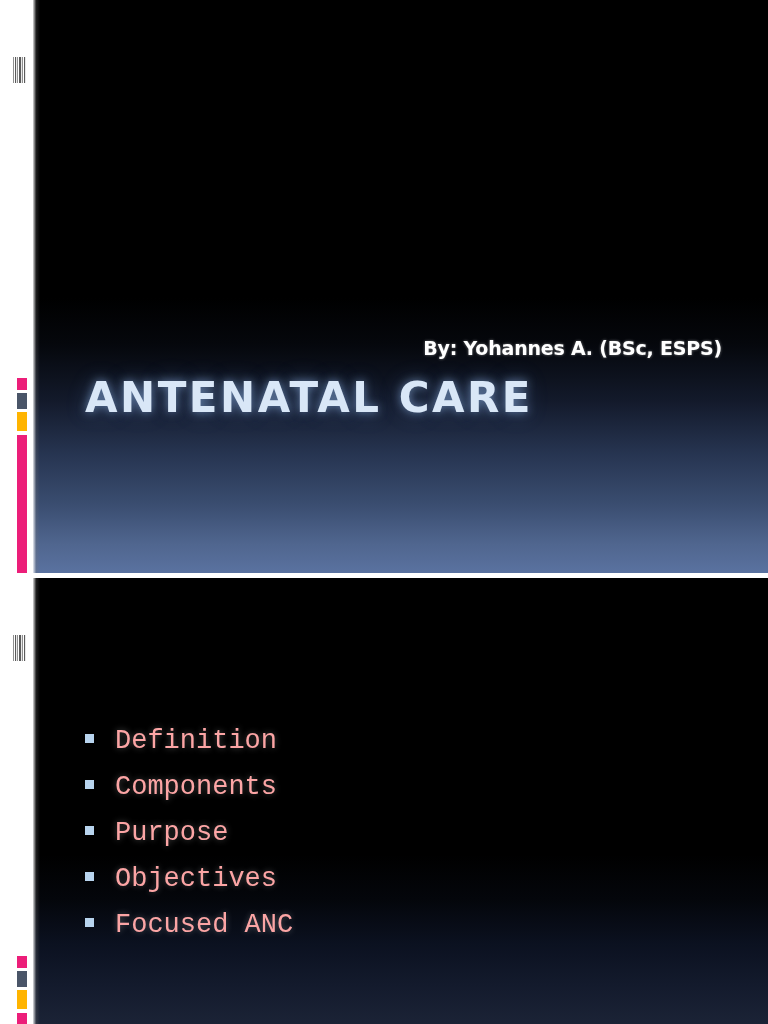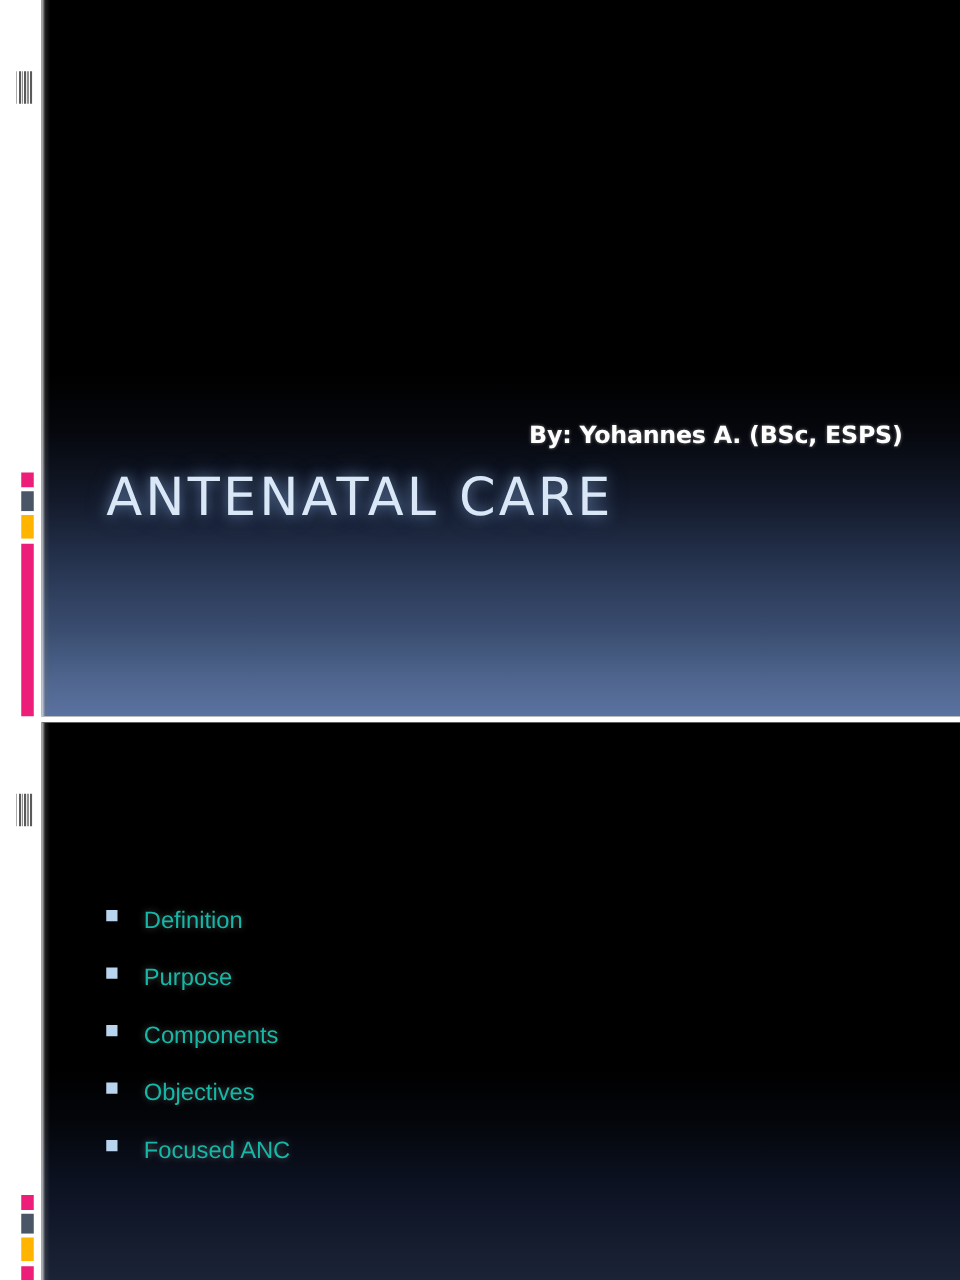--- a/index.html
+++ b/index.html
@@ -106,21 +106,21 @@
     font-family:"DejaVu Sans", sans-serif;
     text-shadow:0 0 3px rgba(255,255,255,0.45);
     z-index:4;
   }
   .deck-title {
     position:absolute;
     left:52px;
     top:373px;
     color:#d9e7f7;
     font-size:42px;
-    font-weight:normal;
+    font-weight:bold;
     letter-spacing:2.5px;
     font-family:"DejaVu Sans", sans-serif;
     text-shadow:0 0 10px rgba(160,200,255,0.55), 0 0 22px rgba(120,170,240,0.3);
     z-index:4;
     white-space:nowrap;
   }
 
   
   .slide-heading {
     position:absolute;
@@ -148,23 +148,23 @@
   }
   .bullet-mark {
     flex:0 0 auto;
     width:9px; height:9px;
     background:#b8d4ee;
     margin-right:21px;
     position:relative;
     top:-5px;
   }
   .bullet-text {
-    color:#14b8a6;
-    font-size:19px;
-    font-family:Liberation Sans, sans-serif;
+    color:#fca5a5;
+    font-size:27px;
+    font-family:Liberation Mono, monospace;
     text-shadow:0 0 6px rgba(255,255,255,0.3);
     white-space:nowrap;
   }
 </style>
 </head>
 <body>
 
 <div id="viewer">
 
   <section class="slide" id="slide-1">
@@ -179,25 +179,25 @@
     <div class="bg-content"></div>
 
 
     <ul class="bullet-list" id="outline-bullets">
         <li>
           <span class="bullet-mark" style="background: rgb(184, 212, 238);"></span>
           <span class="bullet-text">Definition</span>
         </li>
         <li>
           <span class="bullet-mark" style="background: rgb(184, 212, 238);"></span>
+          <span class="bullet-text">Components</span>
+        </li>
+        <li>
+          <span class="bullet-mark" style="background: rgb(184, 212, 238);"></span>
           <span class="bullet-text">Purpose</span>
-        </li>
-        <li>
-          <span class="bullet-mark" style="background: rgb(184, 212, 238);"></span>
-          <span class="bullet-text">Components</span>
         </li>
         <li>
           <span class="bullet-mark" style="background: rgb(184, 212, 238);"></span>
           <span class="bullet-text">Objectives</span>
         </li>
         <li>
           <span class="bullet-mark" style="background: rgb(184, 212, 238);"></span>
           <span class="bullet-text">Focused ANC</span>
         </li>
       </ul>

